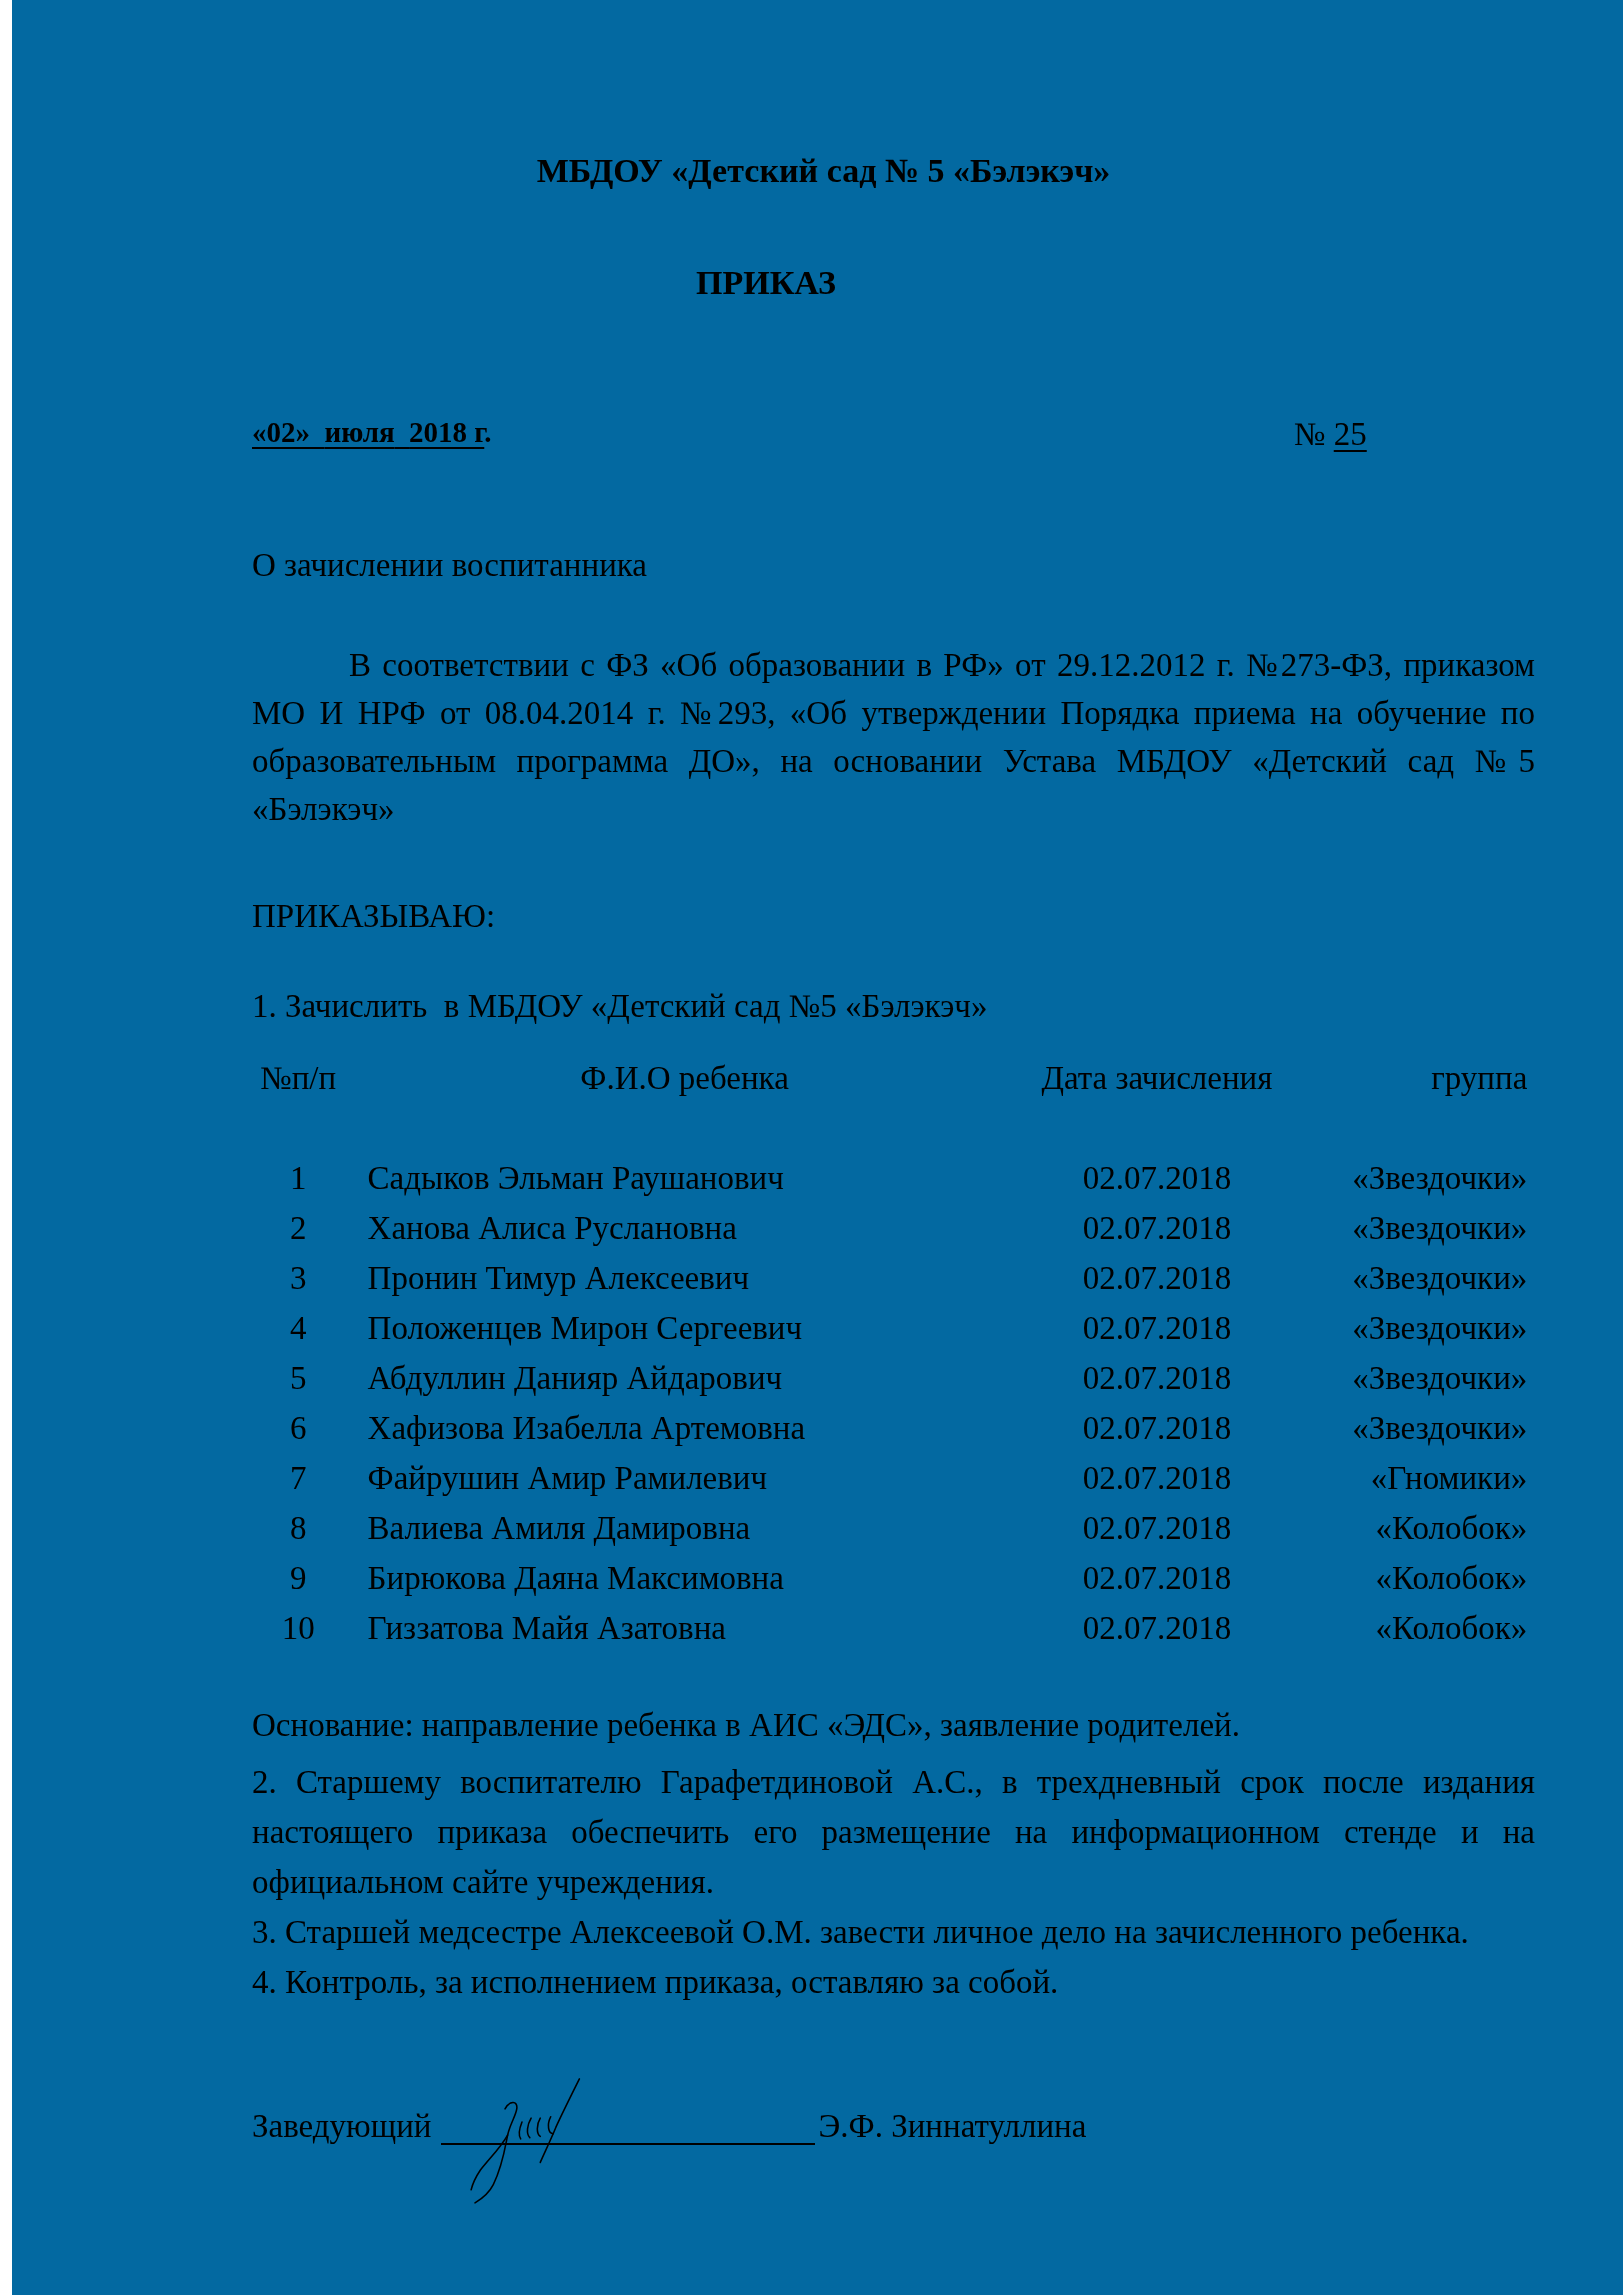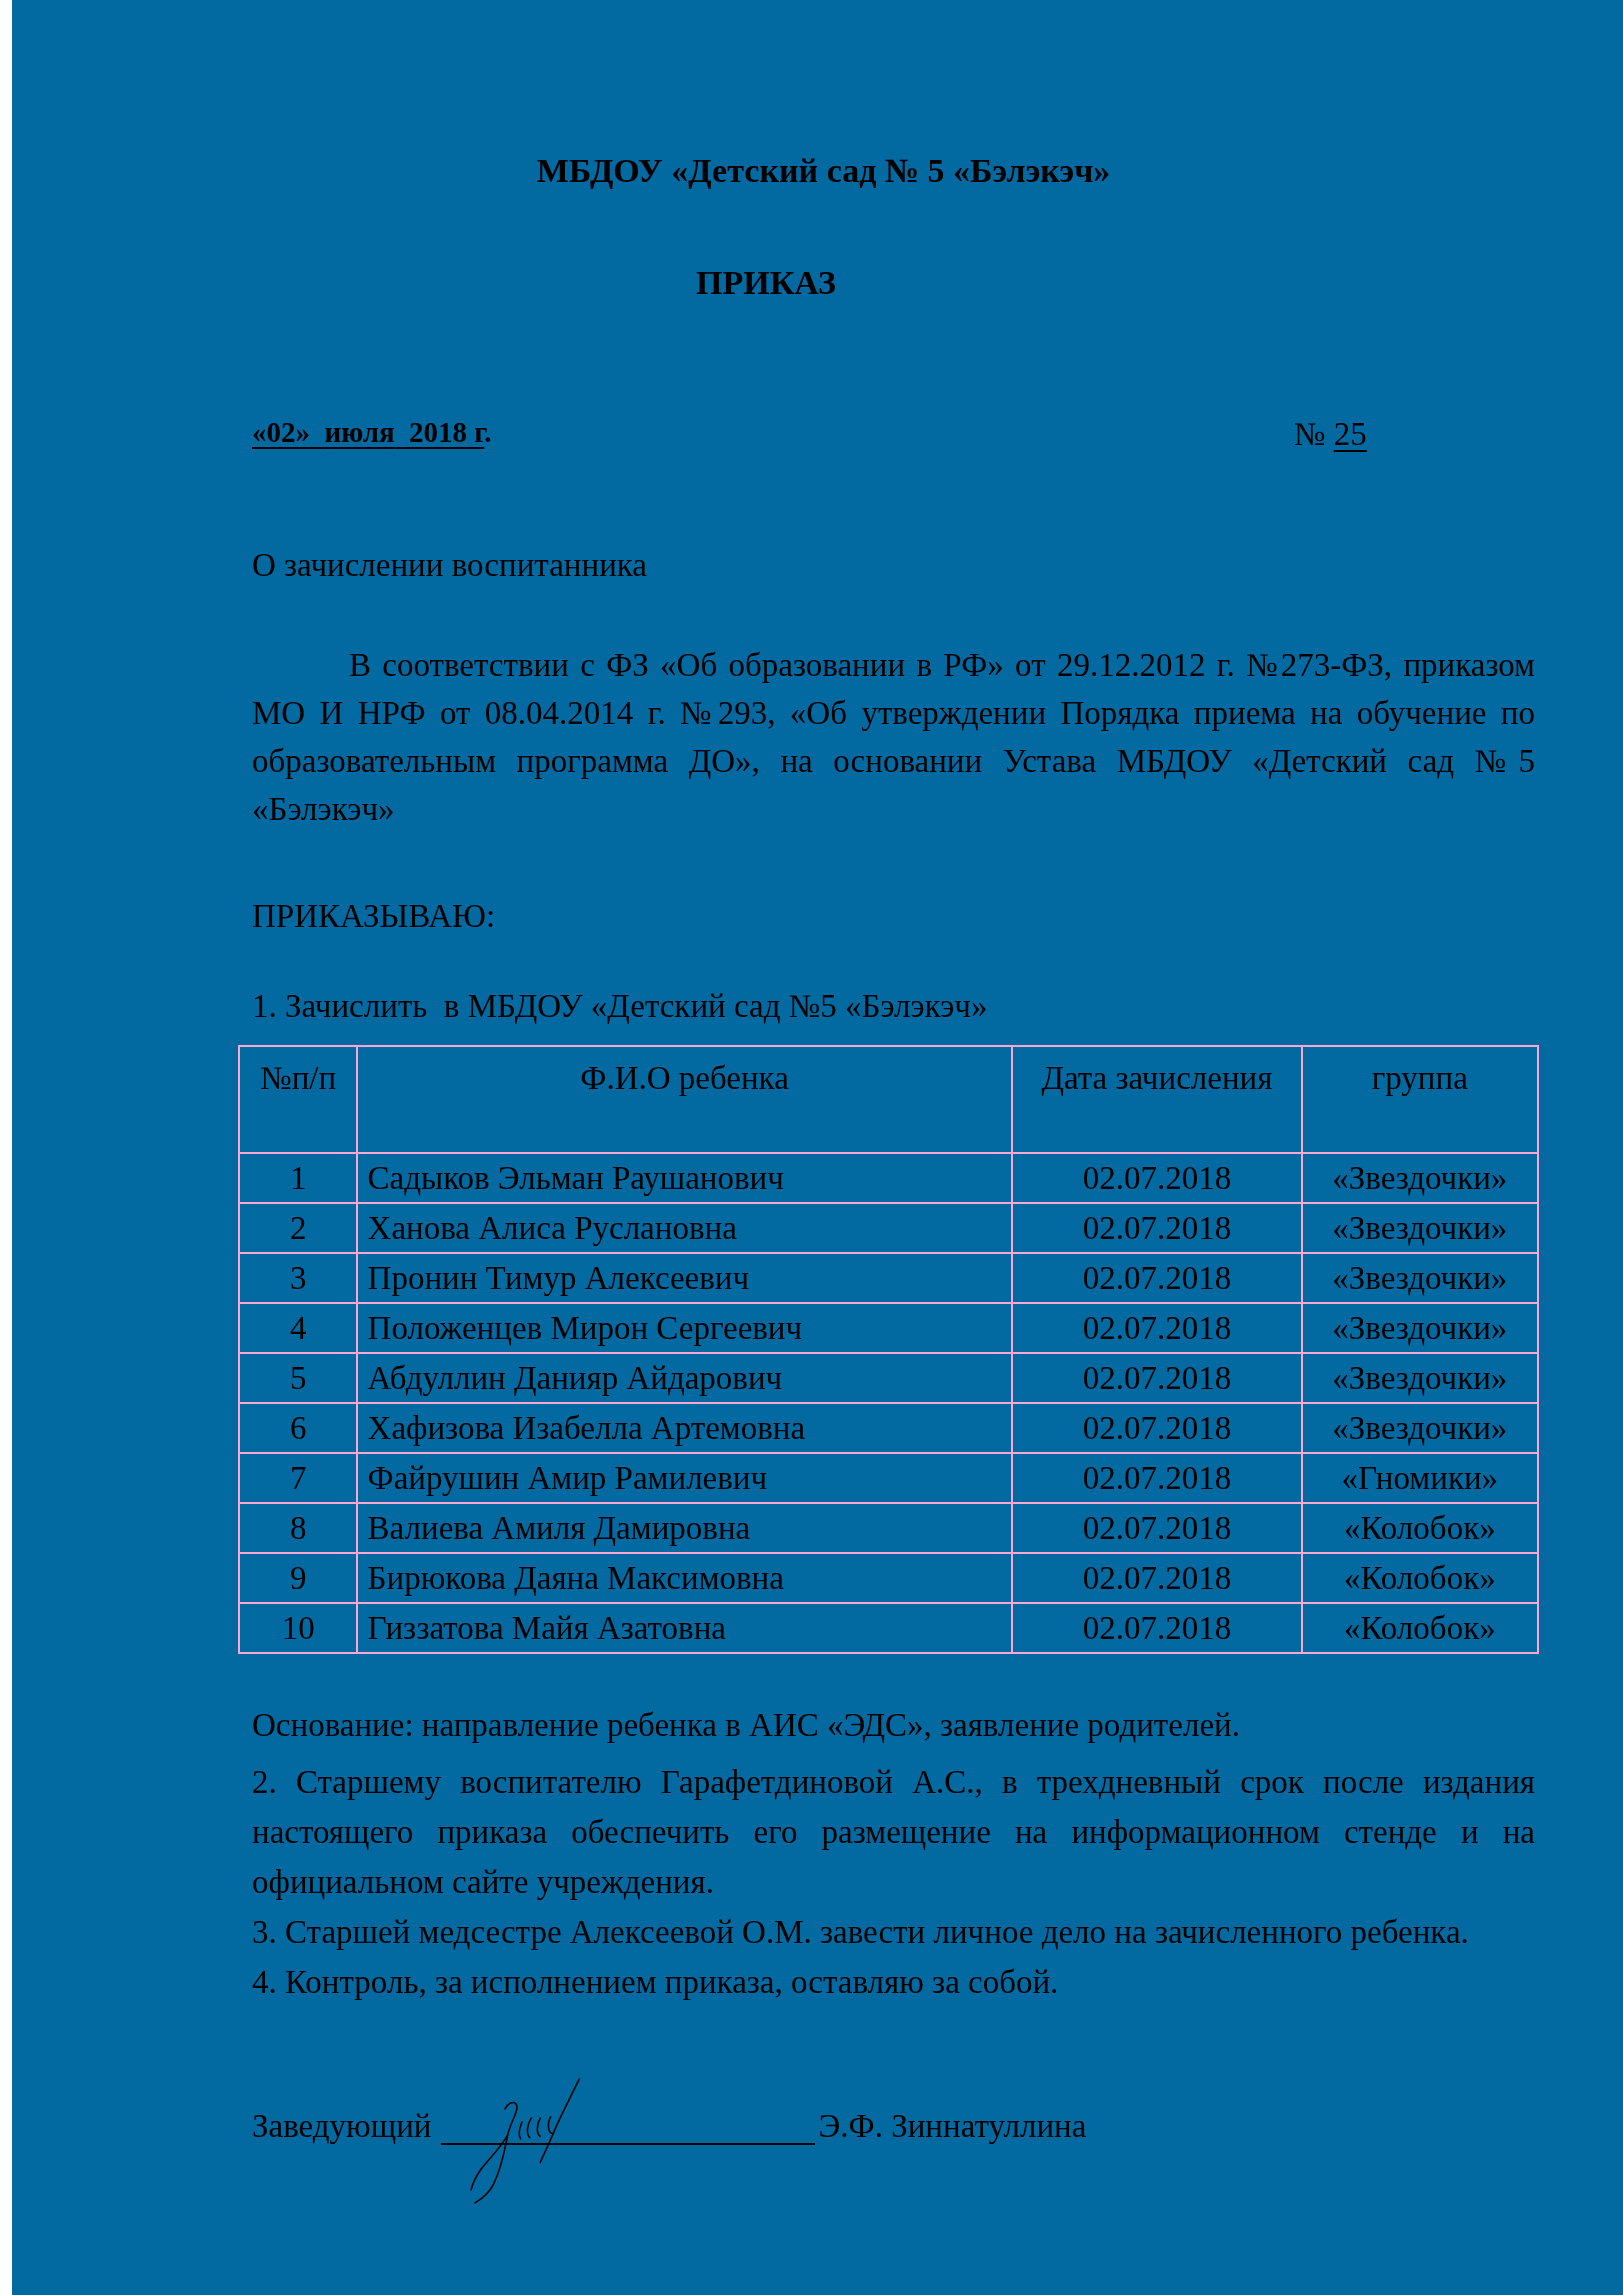--- a/index.html
+++ b/index.html
@@ -81,38 +81,38 @@
     }
     table.enroll {
       position: absolute;
       left: 226px; top: 1045px;
       width: 1293px;
       border-collapse: collapse;
       font-size: 33px;
       table-layout: fixed;
     }
     table.enroll th, table.enroll td {
-      border: 2px solid #f9a8d4;
+      border: 2px solid #0369a1;
       font-weight: normal;
       padding: 0 9.2px;
       vertical-align: middle;
       white-space: nowrap;
       overflow: hidden;
     }
     table.enroll th {
       vertical-align: top;
       height: 98px;
       padding-top: 6.5px;
       line-height: 48px;
     }
     table.enroll td { height: 48px; line-height: 48px; }
     .c-num { width: 98px; text-align: center; }
     .c-name { width: 634px; text-align: left; border-radius: 7px; }
     .c-date { width: 270px; text-align: center; }
-    .c-group { width: 215px; text-align: center; }
+    .c-group { width: 215px; text-align: right; }
     th.c-name { text-align: center; }
     th.c-date { white-space: normal; }
     .basis {
       left: 240px; top: 1707px;
       font-size: 33px;
     }
     .body-block {
       left: 240px; top: 1757px;
       width: 1283px;
       font-size: 33px;

